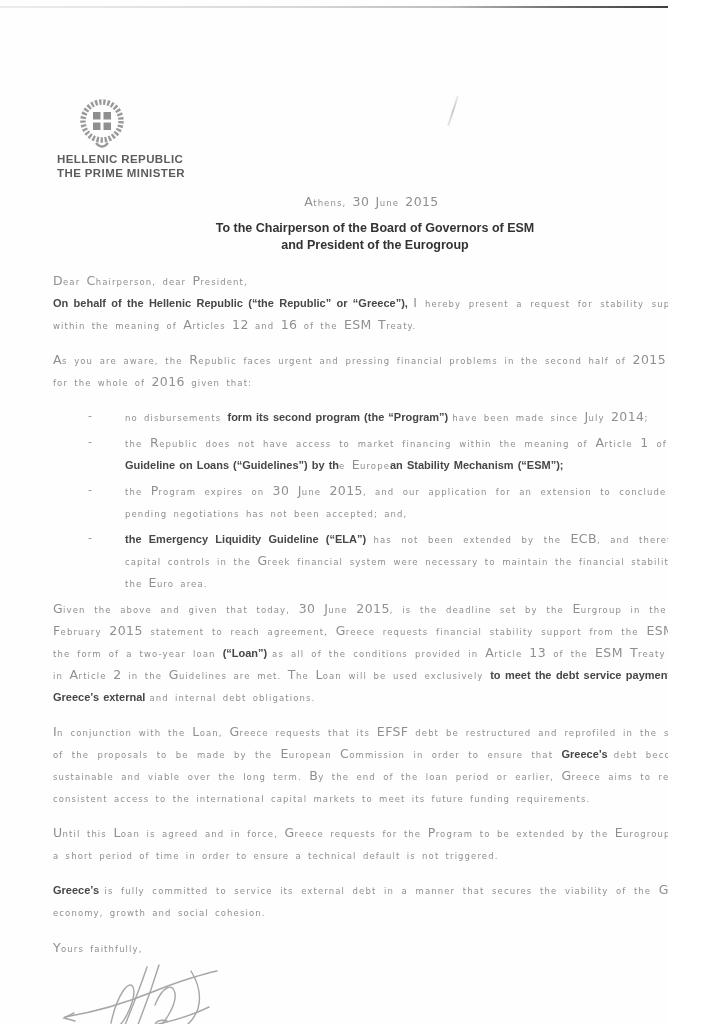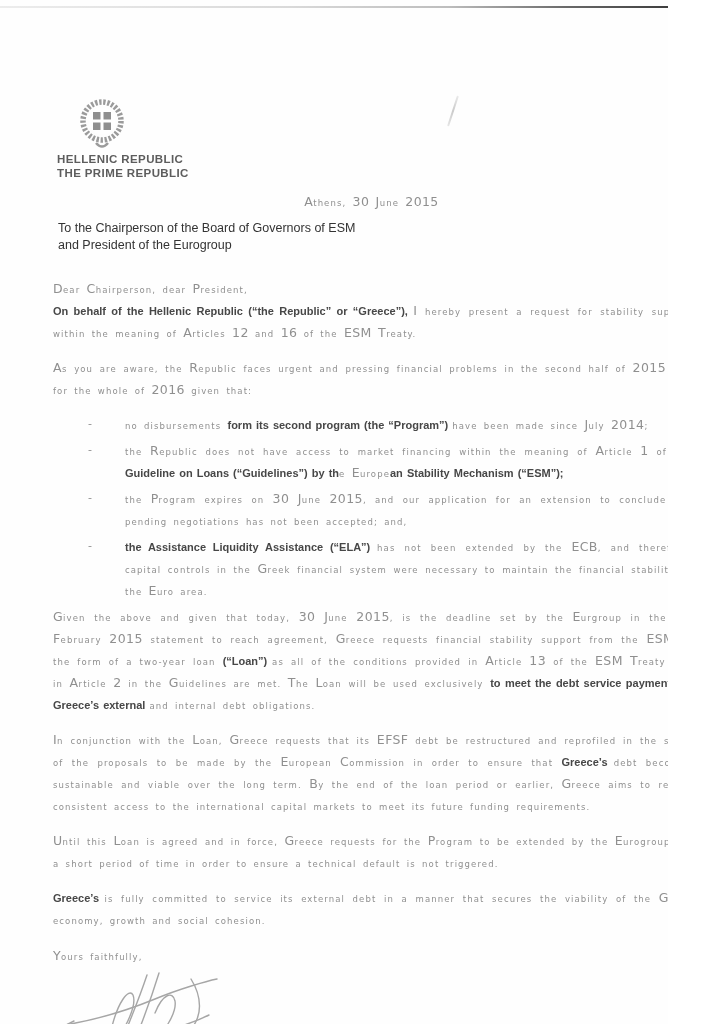--- a/index.html
+++ b/index.html
@@ -12,23 +12,23 @@
         transform:rotate(18deg);border-radius:2px;opacity:.75;
         background:linear-gradient(#e3e3e3,#b9b9b9,#dedede);}
   
   .emblem{position:absolute;left:76px;top:97px;}
   .org-block{position:absolute;left:57px;top:152px;line-height:14px;
         font-family:"Liberation Sans",sans-serif;font-size:11.5px;font-weight:600;
         color:#5d5d5d;letter-spacing:.4px;}
   
   .flow{position:absolute;left:53px;top:194px;width:639px;}
   .dateline{text-align:center;margin:0 2px 10px 0;line-height:14px;}
-  .recipient{margin-left:5px;margin-bottom:24px;
-        font-family:"Liberation Sans",sans-serif;font-weight:400;font-size:12.5px;
-        color:#333;line-height:17px;}
+  .recipient{margin-left:5px;margin-bottom:16px;
+        font-family:"Liberation Sans",sans-serif;font-weight:700;font-size:12.5px;
+        color:#333;line-height:17px;text-align:center;}
   .para{margin:0 0 13px 0;line-height:19px;text-align:justify;}
   .bullet{display:flex;padding-left:35px;margin:0 0 4px 0;line-height:19px;}
   .bullet:last-of-type{margin-bottom:14px;}
   .dash{flex:none;width:37px;color:#8f8f8f;font-size:11px;}
   .bullet-text{flex:1;text-align:justify;}
   
   .seg-light{font-family:"DejaVu Sans",sans-serif;font-size:8.5px;color:#8f8f8f;
         letter-spacing:1.1px;word-spacing:2.5px;}
   .seg-light .cap{font-size:12.5px;letter-spacing:.4px;}
   .seg-bold{font-family:"Liberation Sans",sans-serif;font-weight:700;font-size:11px;
@@ -51,21 +51,21 @@
       <circle cx="26" cy="24" r="13.5" fill="#ffffff"></circle>
       <rect x="17" y="15" width="7.5" height="7.5" fill="#8f8f8f"></rect>
       <rect x="27.5" y="15" width="7.5" height="7.5" fill="#8f8f8f"></rect>
       <rect x="17" y="25.5" width="7.5" height="7.5" fill="#8f8f8f"></rect>
       <rect x="27.5" y="25.5" width="7.5" height="7.5" fill="#8f8f8f"></rect>
       <path d="M20,46 q6,7 12,0" fill="none" stroke="#9b9b9b" stroke-width="2.5"></path>
     </svg>
   </div>
   <div class="org-block">
     <div>HELLENIC REPUBLIC</div>
-    <div>THE PRIME REPUBLIC</div>
+    <div>THE PRIME MINISTER</div>
   </div>
 
   <div class="flow">
 
     <div class="dateline"><span class="seg-light"><span class="cap">A</span>thens, <span class="cap">30</span> <span class="cap">J</span>une <span class="cap">2015</span></span></div>
 
     <div class="recipient">
       <div>To the Chairperson of the Board of Governors of ESM</div>
       <div>and President of the Eurogroup</div>
     </div>
@@ -80,21 +80,21 @@
         <div class="bullet">
           <span class="dash">-</span>
           <div class="bullet-text"><span class="seg-light">the <span class="cap">R</span>epublic does not have access to market financing within the meaning of <span class="cap">A</span>rticle <span class="cap">1</span> of the </span><span class="seg-bold">Guideline on Loans (“Guidelines”) by th</span><span class="seg-light">e <span class="cap">E</span>urope</span><span class="seg-bold">an Stability Mechanism (“ESM”);</span></div>
         </div>
         <div class="bullet">
           <span class="dash">-</span>
           <div class="bullet-text"><span class="seg-light">the <span class="cap">P</span>rogram expires on <span class="cap">30</span> <span class="cap">J</span>une <span class="cap">2015</span>, and our application for an extension to conclude the pending negotiations has not been accepted; and,</span></div>
         </div>
         <div class="bullet">
           <span class="dash">-</span>
-          <div class="bullet-text"><span class="seg-bold">the Assistance Liquidity Assistance (“ELA”) </span><span class="seg-light">has not been extended by the <span class="cap">ECB</span>, and therefore, capital controls in the <span class="cap">G</span>reek financial system were necessary to maintain the financial stability of the <span class="cap">E</span>uro area.</span></div>
+          <div class="bullet-text"><span class="seg-bold">the Emergency Liquidity Guideline (“ELA”) </span><span class="seg-light">has not been extended by the <span class="cap">ECB</span>, and therefore, capital controls in the <span class="cap">G</span>reek financial system were necessary to maintain the financial stability of the <span class="cap">E</span>uro area.</span></div>
         </div>
         <div class="para"><span class="seg-light"><span class="cap">G</span>iven the above and given that today, <span class="cap">30</span> <span class="cap">J</span>une <span class="cap">2015</span>, is the deadline set by the <span class="cap">E</span>urgroup in the <span class="cap">20</span> <span class="cap">F</span>ebruary <span class="cap">2015</span> statement to reach agreement, <span class="cap">G</span>reece requests financial stability support from the <span class="cap">ESM</span> in the form of a two-year loan </span><span class="seg-bold">(“Loan”) </span><span class="seg-light">as all of the conditions provided in <span class="cap">A</span>rticle <span class="cap">13</span> of the <span class="cap">ESM</span> <span class="cap">T</span>reaty and in <span class="cap">A</span>rticle <span class="cap">2</span> in the <span class="cap">G</span>uidelines are met. <span class="cap">T</span>he <span class="cap">L</span>oan will be used exclusively </span><span class="seg-bold">to meet the debt service payments of Greece’s external </span><span class="seg-light">and internal debt obligations.</span></div>
         <div class="para"><span class="seg-light"><span class="cap">I</span>n conjunction with the <span class="cap">L</span>oan, <span class="cap">G</span>reece requests that its <span class="cap">EFSF</span> debt be restructured and reprofiled in the spirit of the proposals to be made by the <span class="cap">E</span>uropean <span class="cap">C</span>ommission in order to ensure that </span><span class="seg-bold">Greece’s </span><span class="seg-light">debt becomes sustainable and viable over the long term. <span class="cap">B</span>y the end of the loan period or earlier, <span class="cap">G</span>reece aims to regain consistent access to the international capital markets to meet its future funding requirements.</span></div>
         <div class="para"><span class="seg-light"><span class="cap">U</span>ntil this <span class="cap">L</span>oan is agreed and in force, <span class="cap">G</span>reece requests for the <span class="cap">P</span>rogram to be extended by the <span class="cap">E</span>urogroup for a short period of time in order to ensure a technical default is not triggered.</span></div>
         <div class="para"><span class="seg-bold">Greece’s </span><span class="seg-light">is fully committed to service its external debt in a manner that secures the viability of the <span class="cap">G</span>reek economy, growth and social cohesion.</span></div>
       </div>
 
     <div class="para closing"><span class="seg-light"><span class="cap">Y</span>ours faithfully,</span></div>
 
     <div class="signature-block">

